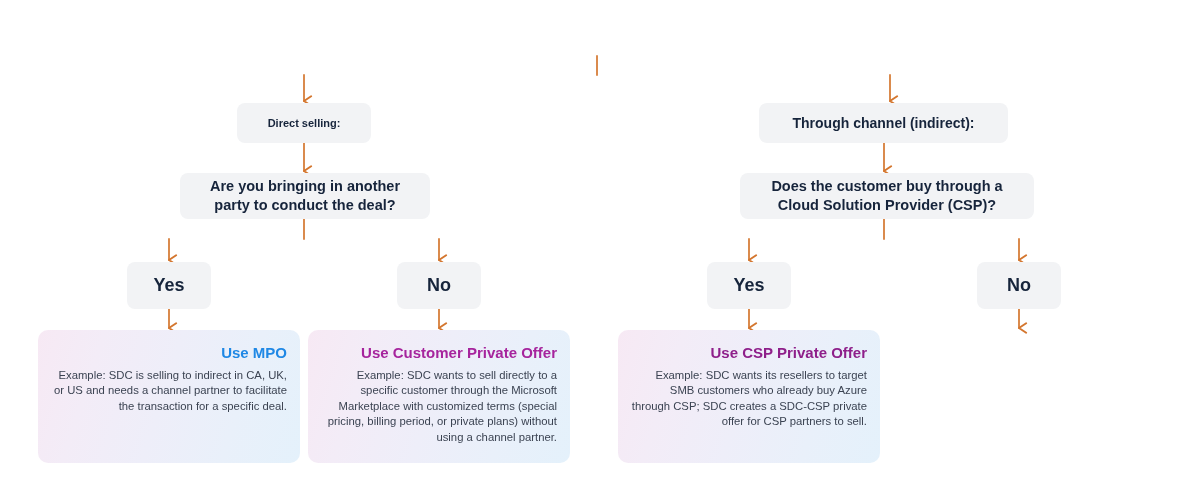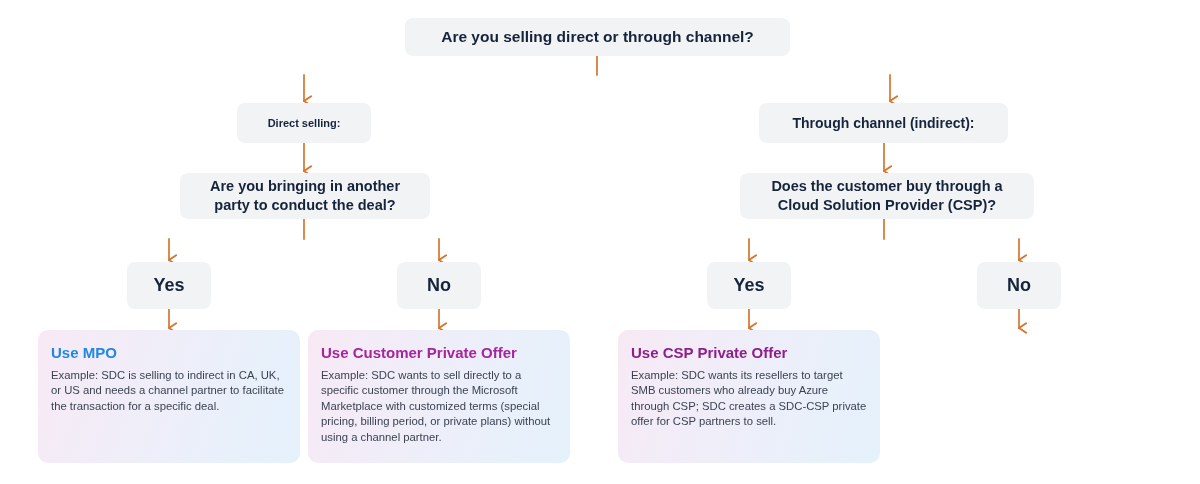--- a/index.html
+++ b/index.html
@@ -48,21 +48,21 @@
 
   
   .card {
     position: absolute;
     top: 330px;
     width: 262px;
     height: 133px;
     border-radius: 10px;
     box-sizing: border-box;
     padding: 14px 13px 10px 13px;
-    text-align: left;
+    text-align: right;
     background: linear-gradient(108deg,
                 #f7e9f4 0%,
                 #f3ecf7 22%,
                 #eeeef9 48%,
                 #e9f0fa 74%,
                 #e4f1fb 100%);
   }
   .card-1 { left: 38px;  }
   .card-2 { left: 308px; }
   .card-3 { left: 618px; }
@@ -134,23 +134,20 @@
       <path d="M 749 239 L 749 260" marker-end="url(#arrow)"></path>
       <path d="M 1019 239 L 1019 260" marker-end="url(#arrow)"></path>
 
       <path d="M 169 309 L 169 328" marker-end="url(#arrow)"></path>
       <path d="M 439 309 L 439 328" marker-end="url(#arrow)"></path>
       <path d="M 749 309 L 749 328" marker-end="url(#arrow)"></path>
       <path d="M 1019 309 L 1019 328" marker-end="url(#arrow)"></path>
     </g>
   </svg>
 
-  <div class="node node-root">
-    <span>Are you selling direct or through channel?</span>
-  </div>
 
   <div class="node node-l1">
     <span>Direct selling:</span>
   </div>
 
   <div class="node node-r1">
     <span>Through channel (indirect):</span>
   </div>
 
   <div class="node node-r2">

